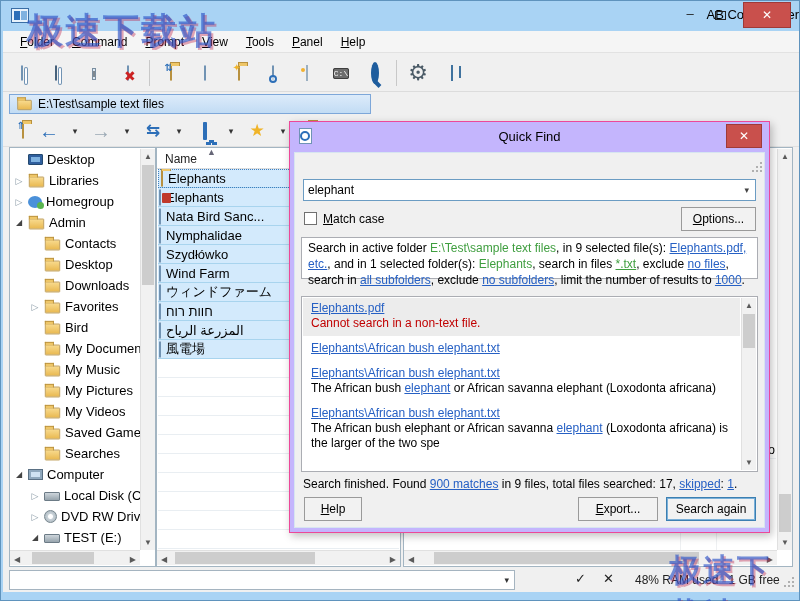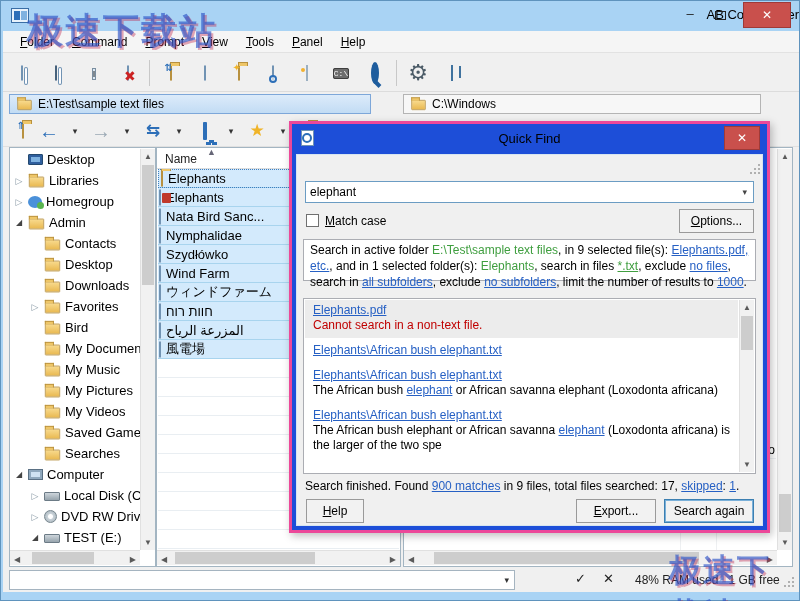--- a/index.html
+++ b/index.html
@@ -157,21 +157,21 @@
     background:
       radial-gradient(circle at 2px 10px,#b0b0b0 1.3px,transparent 1.5px),
       radial-gradient(circle at 6px 10px,#b0b0b0 1.3px,transparent 1.5px),
       radial-gradient(circle at 10px 10px,#b0b0b0 1.3px,transparent 1.5px),
       radial-gradient(circle at 6px 6px,#b0b0b0 1.3px,transparent 1.5px),
       radial-gradient(circle at 10px 6px,#b0b0b0 1.3px,transparent 1.5px),
       radial-gradient(circle at 10px 2px,#b0b0b0 1.3px,transparent 1.5px); }
 
   
   .dialog { position:absolute; left:288px; top:120px; width:481px; height:412px;
-    background:#1d4ed8; border:3px solid #ec4899; box-shadow:2px 3px 8px rgba(0,0,0,.25); }
+    background:#c4b5fd; border:1px solid #ec4899; box-shadow:2px 3px 8px rgba(0,0,0,.25); }
   .dlg-title { position:absolute; left:0; top:0; width:100%; height:30px; }
   .dlg-title .t { position:absolute; left:0; right:0; top:7px; text-align:center; font-size:13px; }
   .dlg-ic { position:absolute; left:9px; top:6px; width:13px; height:16px; background:#fff;
     border:1px solid #6f93b5; }
   .dlg-ic::after { content:""; position:absolute; right:1px; bottom:2px; width:6px; height:6px;
     border:2px solid #2d6fb8; border-radius:50%; }
   .dlg-close { position:absolute; right:7px; top:2px; width:36px; height:24px; background:#c9504c;
     border:1px solid #9f3a38; color:#fff; text-align:center; line-height:22px; font-size:12px; }
   .dlg-body { position:absolute; left:4px; right:4px; top:30px; bottom:4px; background:#f0f0f0;
     border:1px solid #d7e5f0; }
@@ -284,24 +284,20 @@
         </div>
       </div>
 
     <div class="pathrow">
       <div class="pathbox path-left">
         <span class="fold"></span>
         <span>E:\Test\sample text files</span>
       </div>
       <span class="path-ic" style="left:372px; top:65px;">≡</span>
       <span class="path-box-ic" style="left:386px; top:68px;"></span>
-      <div class="pathbox path-right">
-        <span class="fold"></span>
-        <span>C:\Windows</span>
-      </div>
       <span class="path-ic" style="left:764px; top:65px;">≡</span>
       <span class="path-box-ic" style="left:778px; top:68px;"></span>
     </div>
 
     <div class="navbar" id="navbar">
         <div class="nav-btn">
           <span><span class="fold"><span class="ov" style="color:#2d6fb8;">⇑</span></span></span>
         </div>
         <div class="nav-btn">
           <span><span class="arrow a-back">←</span></span>

